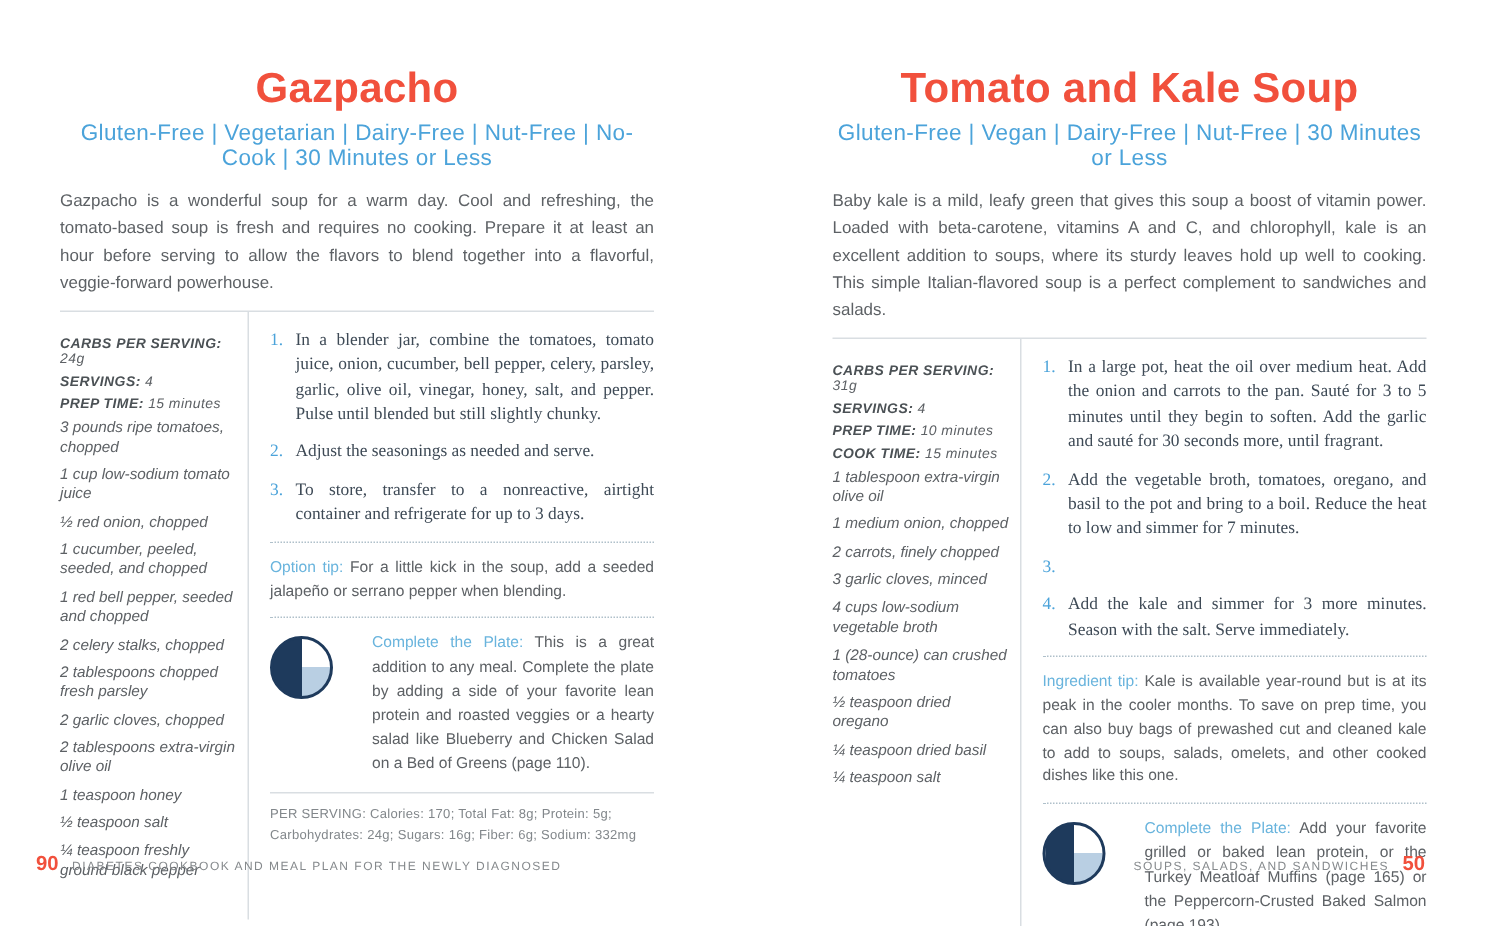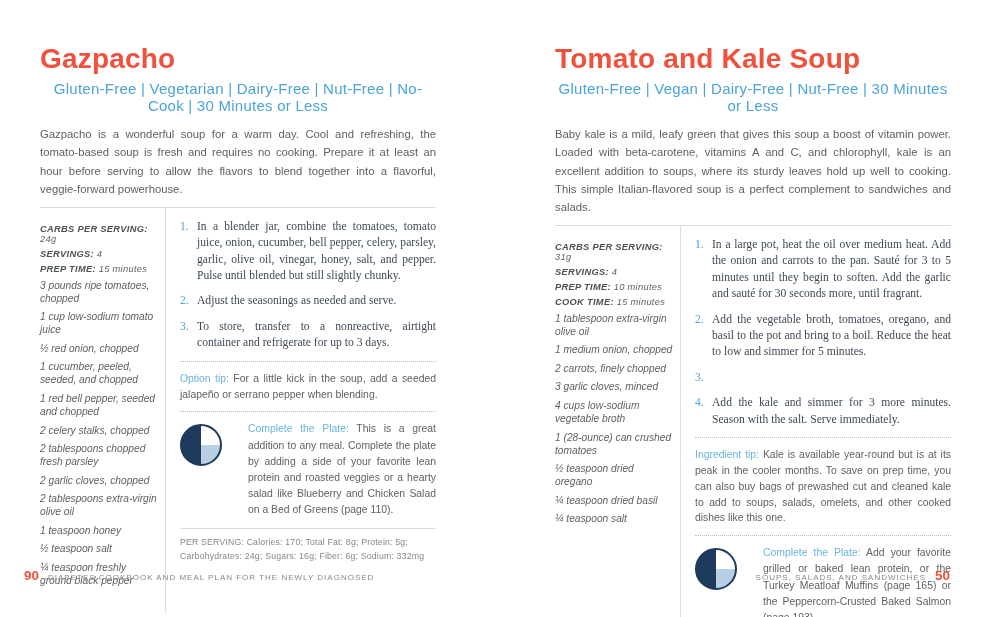--- a/index.html
+++ b/index.html
@@ -2,21 +2,21 @@
 <html><head>
 <meta charset="utf-8">
 <style>
   * { margin:0; padding:0; box-sizing:border-box; }
   html,body { width:1000px; height:617px; background:#ffffff; overflow:hidden;
     font-family:"Liberation Sans", sans-serif; }
   .page { position:absolute; top:42px; width:396px; }
   .page-left  { left:40px; }
   .page-right { left:555px; }
 
-  .recipe-title { text-align:left; font-size:28px; font-weight:bold; color:#f1503c;
+  .recipe-title { text-align:center; font-size:28px; font-weight:bold; color:#f1503c;
     letter-spacing:0.2px; margin:2px 0 7px; line-height:1.05; }
   .tags { text-align:center; color:#4ba3da; font-size:15px; letter-spacing:0.25px;
     margin-bottom:11px; }
   .intro { font-size:11.3px; color:#5d6165; line-height:1.6; text-align:justify;
     margin-bottom:9px; }
   .rule { border:none; border-top:1px solid #d9dee2; }
 
   .columns { display:flex; align-items:stretch; }
   .cols-left  { min-height:405px; }
   .cols-right { min-height:387px; }
@@ -160,21 +160,21 @@
       </div>
     </div>
     <div class="vrule"></div>
     <div class="main">
       <div class="step">
         <span class="step-num">1.</span>
         <span class="step-text">In a large pot, heat the oil over medium heat. Add the onion and carrots to the pan. Sauté for 3 to 5 minutes until they begin to soften. Add the garlic and sauté for 30 seconds more, until fragrant.</span>
       </div>
       <div class="step">
         <span class="step-num">2.</span>
-        <span class="step-text">Add the vegetable broth, tomatoes, oregano, and basil to the pot and bring to a boil. Reduce the heat to low and simmer for 5 minutes.</span>
+        <span class="step-text">Add the vegetable broth, tomatoes, oregano, and basil to the pot and bring to a boil. Reduce the heat to low and simmer for 7 minutes.</span>
       </div>
       <div class="step">
         <span class="step-num">3.</span>
       </div>
       <div class="step">
         <span class="step-num">4.</span>
         <span class="step-text">Add the kale and simmer for 3 more minutes. Season with the salt. Serve immediately.</span>
       </div>
 
       <hr class="dotted-sep">

